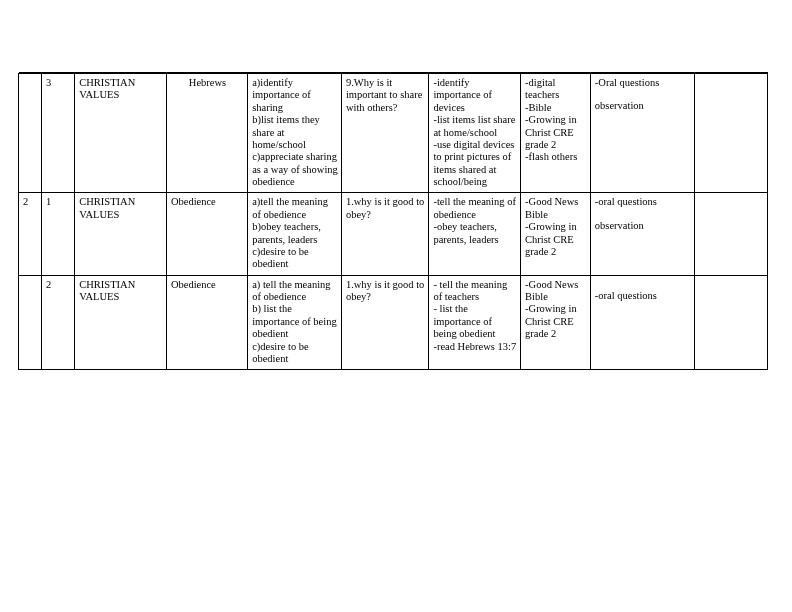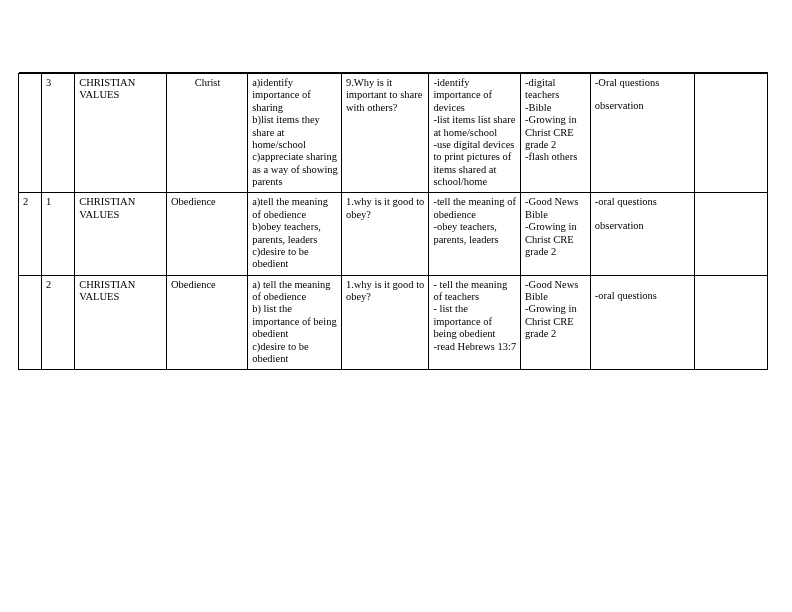--- a/index.html
+++ b/index.html
@@ -85,34 +85,34 @@
         <td>
           <span class="cell-line"></span>
         </td>
         <td>
           <span class="cell-line">3</span>
         </td>
         <td>
           <span class="cell-line">CHRISTIAN VALUES</span>
         </td>
         <td class="cell-center">
-          <span class="cell-line">Christ</span>
+          <span class="cell-line">Hebrews</span>
         </td>
         <td>
           <span class="cell-line">a)identify importance of sharing</span>
           <span class="cell-line">b)list items they share at home/school</span>
-          <span class="cell-line">c)appreciate sharing as a way of showing parents</span>
+          <span class="cell-line">c)appreciate sharing as a way of showing obedience</span>
         </td>
         <td>
           <span class="cell-line">9.Why  is it important to share with others?</span>
         </td>
         <td>
           <span class="cell-line">-identify importance of devices</span>
           <span class="cell-line">-list items list share at home/school</span>
-          <span class="cell-line">-use digital devices to print pictures of items shared at school/home</span>
+          <span class="cell-line">-use digital devices to print pictures of items shared at school/being</span>
         </td>
         <td>
           <span class="cell-line">-digital teachers</span>
           <span class="cell-line">-Bible</span>
           <span class="cell-line">-Growing in Christ CRE grade 2</span>
           <span class="cell-line">-flash others</span>
         </td>
         <td>
           <span class="cell-line">-Oral questions</span>
           <span class="spacer"></span>

